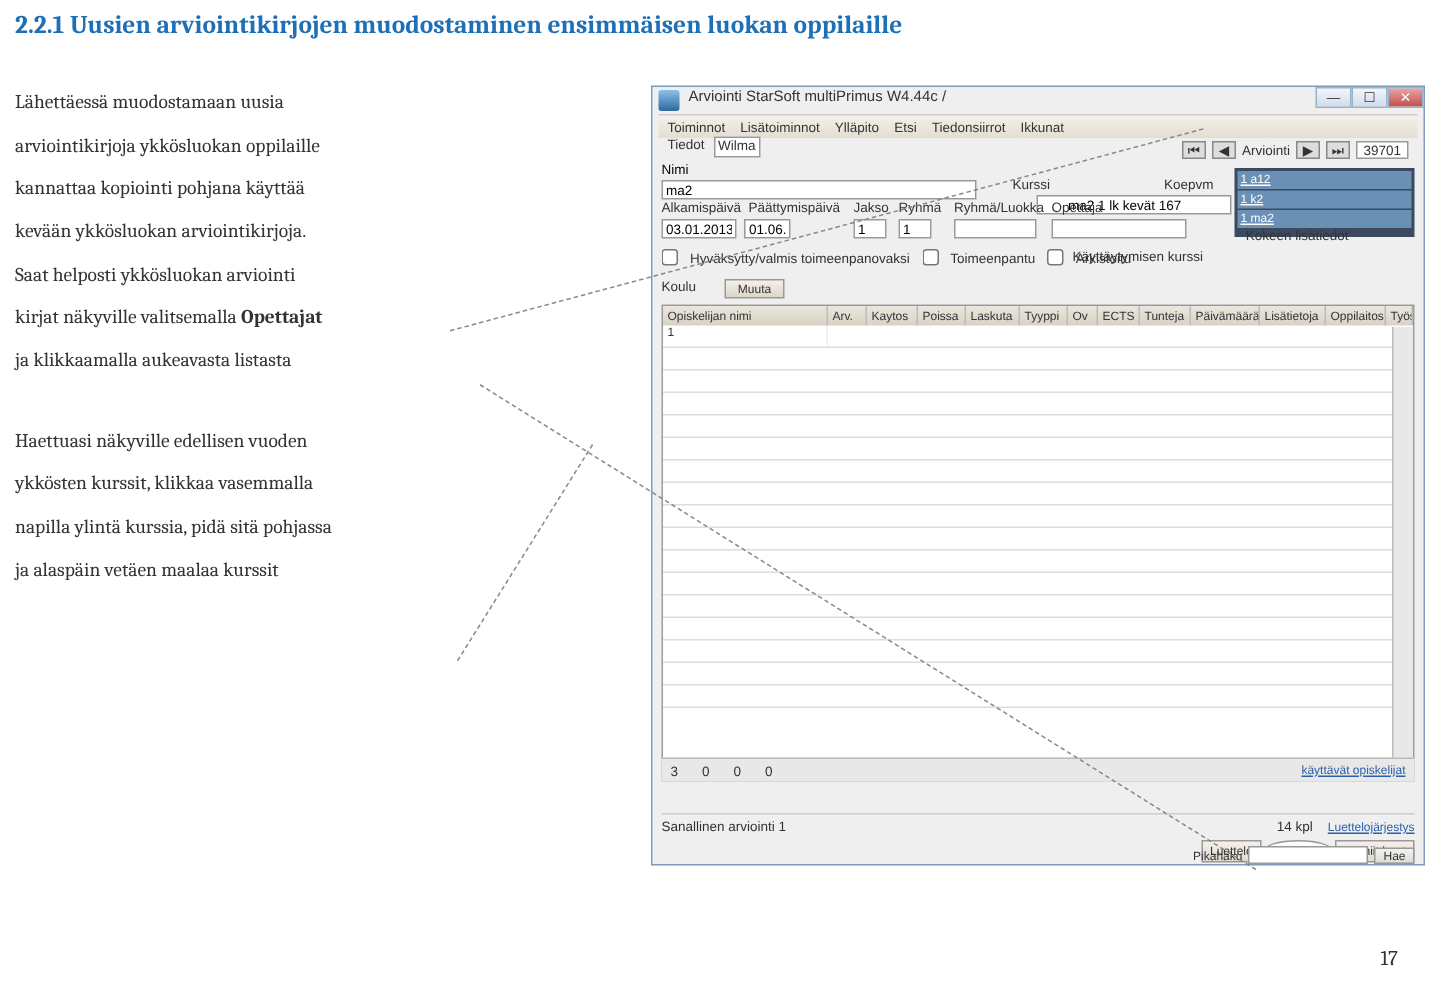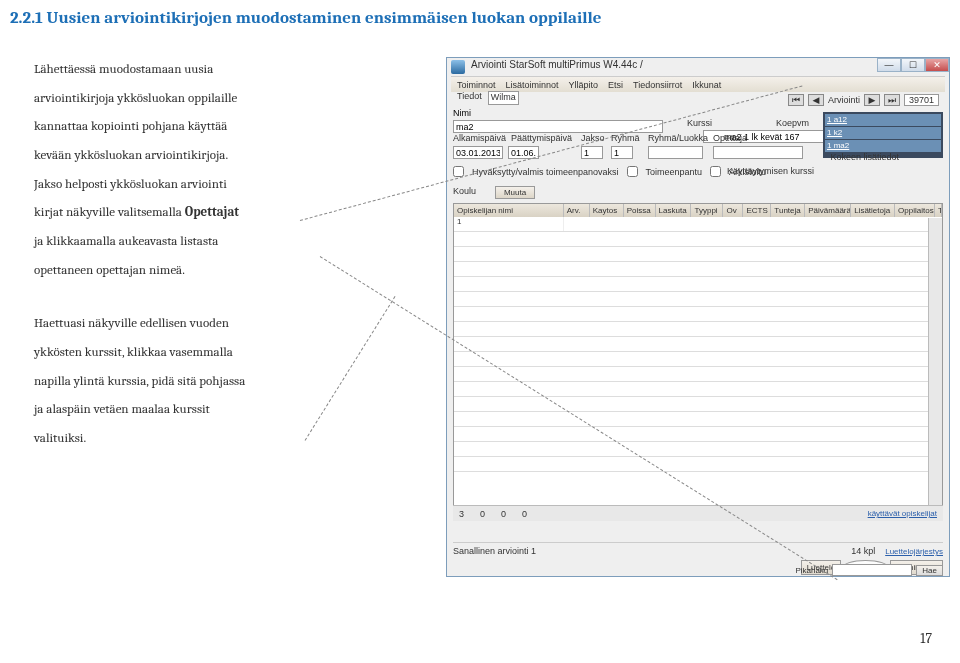--- a/index.html
+++ b/index.html
@@ -13,22 +13,21 @@
   }
   .heading {
     color: #1d6fb6;
     font-size: 17px;
     font-weight: bold;
     padding: 8px 10px 0 10px;
   }
   .content {
     display: flex;
     padding: 30px 10px 0 10px;
-    gap: 12px;
-    margin-left: 24px;
+    gap: 24px;
   }
   .textcol {
     width: 400px;
     font-size: 13px;
     line-height: 1.9;
   }
   .textcol p { margin-bottom: 4px; }
   .textcol .boldinline { font-weight: bold; }
   .screenshot {
     flex: 1;
@@ -156,32 +155,30 @@
 <body>
 
 <div class="heading">2.2.1 Uusien arviointikirjojen muodostaminen ensimmäisen luokan oppilaille</div>
 
 <div class="content">
   <div class="textcol">
     <p>Lähettäessä muodostamaan uusia</p>
     <p>arviointikirjoja ykkösluokan oppilaille</p>
     <p>kannattaa kopiointi pohjana käyttää</p>
     <p>kevään ykkösluokan arviointikirjoja.</p>
-    <p>Jakso helposti ykkösluokan arviointi</p>
+    <p>Saat helposti ykkösluokan arviointi</p>
     <p>
       <span>kirjat näkyville valitsemalla </span><span class="boldinline">Opettajat</span>
     </p>
     <p>ja klikkaamalla aukeavasta listasta</p>
-    <p>opettaneen opettajan nimeä.</p>
     <br>
     <p>Haettuasi näkyville edellisen vuoden</p>
     <p>ykkösten kurssit, klikkaa vasemmalla</p>
     <p>napilla ylintä kurssia, pidä sitä pohjassa</p>
     <p>ja alaspäin vetäen maalaa kurssit</p>
-    <p>valituiksi.</p>
   </div>
 
   <div class="screenshot">
     <div class="ss-title-icon"></div>
     <div class="ss-title">Arviointi StarSoft multiPrimus W4.44c /</div>
     <div class="ss-winbtn">
       <div>—</div>
       <div>☐</div>
       <div class="close">✕</div>
     </div>

